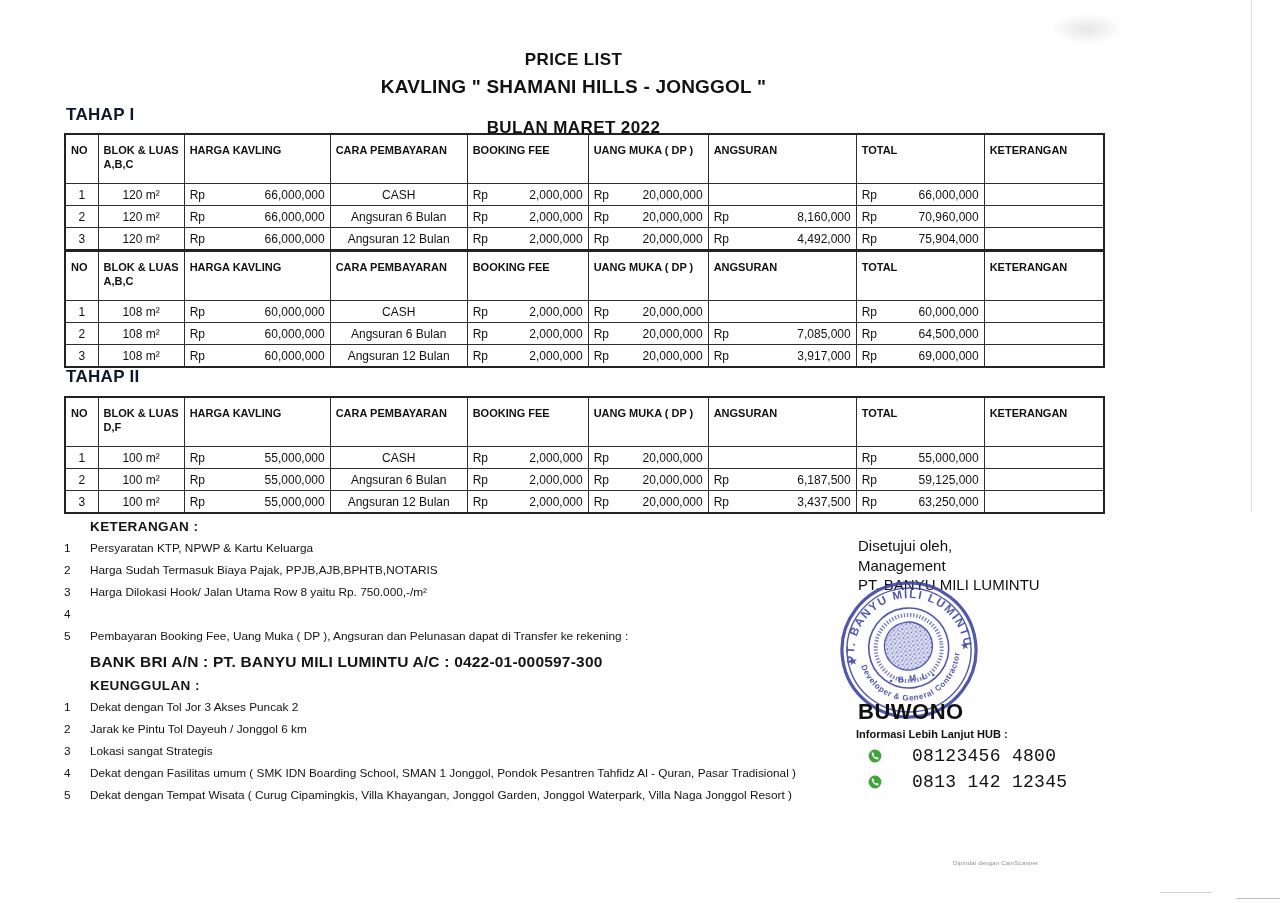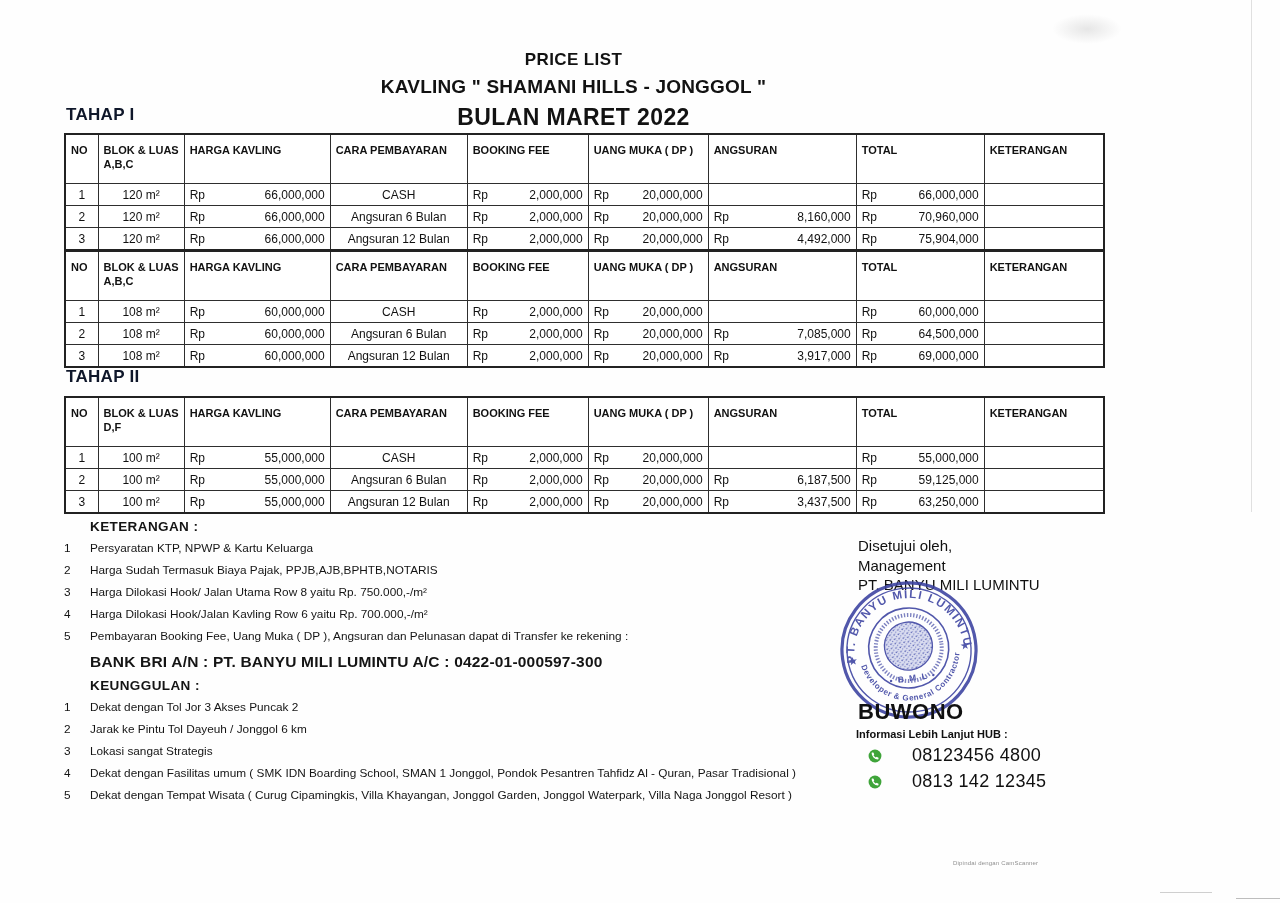--- a/index.html
+++ b/index.html
@@ -4,21 +4,21 @@
 <style>
   html,body{margin:0;padding:0;}
   body{width:1280px;height:903px;background:#ffffff;position:relative;overflow:hidden;
        font-family:"Liberation Sans",sans-serif;color:#151515;}
   .page{position:absolute;inset:0;background:#fefefe;}
 
   
   .title-block{position:absolute;left:64px;width:1019px;top:22px;text-align:center;font-weight:bold;color:#121212;}
   .title-1{font-size:17px;letter-spacing:.4px;margin-top:28px;}
   .title-2{font-size:19px;margin-top:6px;letter-spacing:.2px;}
-  .title-3{font-size:23px;margin-top:6px;letter-spacing:.4px;}
+  .title-3{font-size:17px;margin-top:20px;letter-spacing:.4px;}
 
   
   .section-heading{position:absolute;font-weight:bold;font-size:17px;color:#0f172a;letter-spacing:.3px;}
   #tahap1-heading{left:66px;top:105px;}
   #tahap2-heading{left:66px;top:367px;}
 
   
   .tbl{position:absolute;left:64px;}
   #table-0{top:133px;} #table-1{top:250px;} #table-2{top:396px;}
   .ptable{border-collapse:collapse;table-layout:fixed;font-size:12px;color:#111;background:#fff;}
@@ -38,21 +38,21 @@
   .note-text{flex:1;}
   .bank-line{font-weight:bold;font-size:15.5px;margin:2px 0 7px 26px;letter-spacing:.2px;}
   .notes-heading.second{margin-top:2px;}
 
   
   .approval{position:absolute;left:858px;top:536px;font-size:15px;line-height:19.5px;color:#101010;}
   .stamp-wrap{position:absolute;left:838px;top:579px;width:142px;height:142px;}
   .approver-name{position:absolute;left:858px;top:699px;font-size:22px;font-weight:bold;color:#101010;letter-spacing:.5px;}
   .contact{position:absolute;left:856px;top:728px;color:#101010;}
   .contact-heading{font-weight:bold;font-size:11px;}
-  .phone-row{display:flex;align-items:center;margin-top:5px;height:21px;}
+  .phone-row{display:flex;align-items:center;margin-top:5px;height:21px;font-family:Liberation Mono, monospace;}
   .wa-icon{width:14px;height:14px;margin:0 30px 0 12px;flex:0 0 14px;}
   .phone-number{font-size:18px;letter-spacing:.3px;}
 
   
   .scan-note{position:absolute;left:953px;top:860px;font-size:6px;color:#8f8f8f;letter-spacing:.2px;}
   .artifact-vline{position:absolute;left:1251px;top:0;width:1px;height:512px;background:#c7c7c7;opacity:.55;}
   .artifact-smudge{position:absolute;left:1052px;top:14px;width:70px;height:30px;
      background:radial-gradient(ellipse at center,rgba(175,175,175,.30),rgba(175,175,175,0) 70%);}
   .artifact-dash{position:absolute;left:1160px;top:892px;width:52px;height:1px;background:#cfcfcf;}
   .artifact-corner{position:absolute;left:1236px;top:898px;width:44px;height:1px;background:#bdbdbd;}
@@ -489,21 +489,20 @@
     <div class="note-row">
       <span class="note-num">2</span>
       <span class="note-text">Harga Sudah Termasuk Biaya Pajak, PPJB,AJB,BPHTB,NOTARIS</span>
     </div>
     <div class="note-row">
       <span class="note-num">3</span>
       <span class="note-text">Harga Dilokasi Hook/ Jalan Utama Row 8 yaitu Rp. 750.000,-/m²</span>
     </div>
     <div class="note-row">
       <span class="note-num">4</span>
-      <span class="note-text">Harga Dilokasi Hook/Jalan Kavling Row 6 yaitu Rp. 700.000,-/m²</span>
     </div>
     <div class="note-row">
       <span class="note-num">5</span>
       <span class="note-text">Pembayaran Booking Fee, Uang Muka ( DP ), Angsuran dan Pelunasan dapat di Transfer ke rekening :</span>
     </div>
     <div class="bank-line">BANK BRI A/N : PT. BANYU MILI LUMINTU A/C : 0422-01-000597-300</div>
 
     <div class="notes-heading second">KEUNGGULAN :</div>
     <div class="note-row">
       <span class="note-num">1</span>

